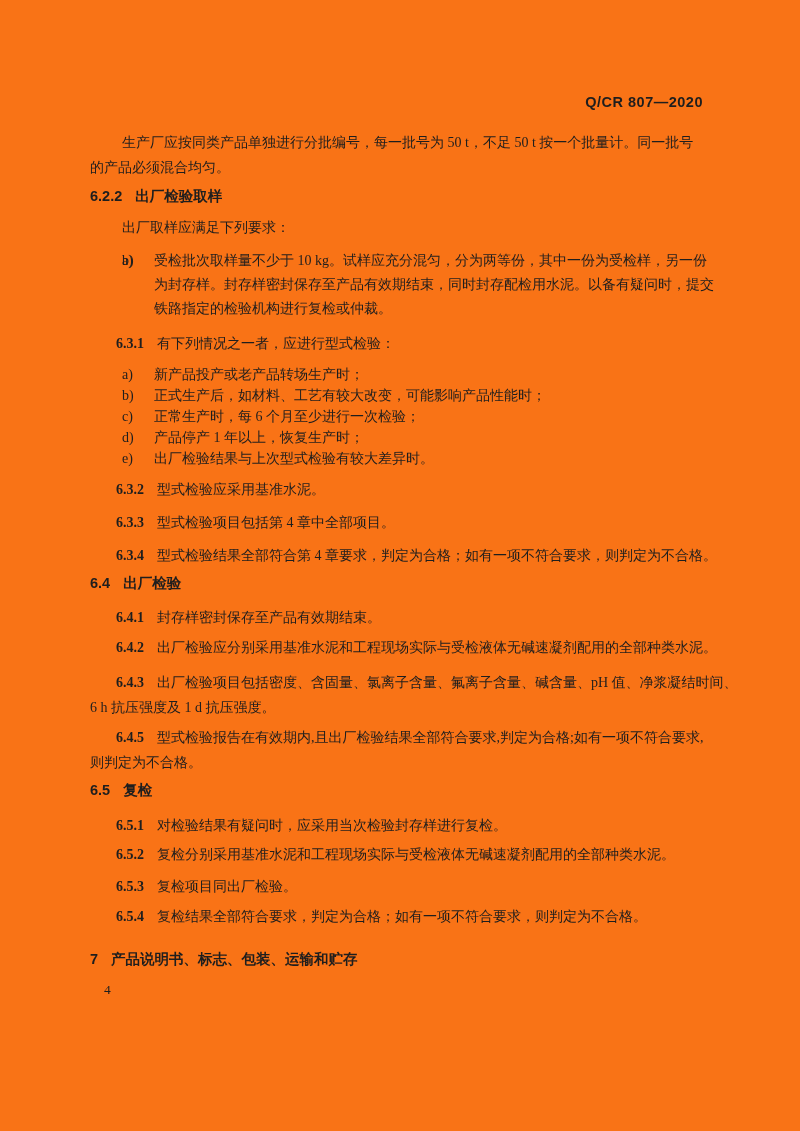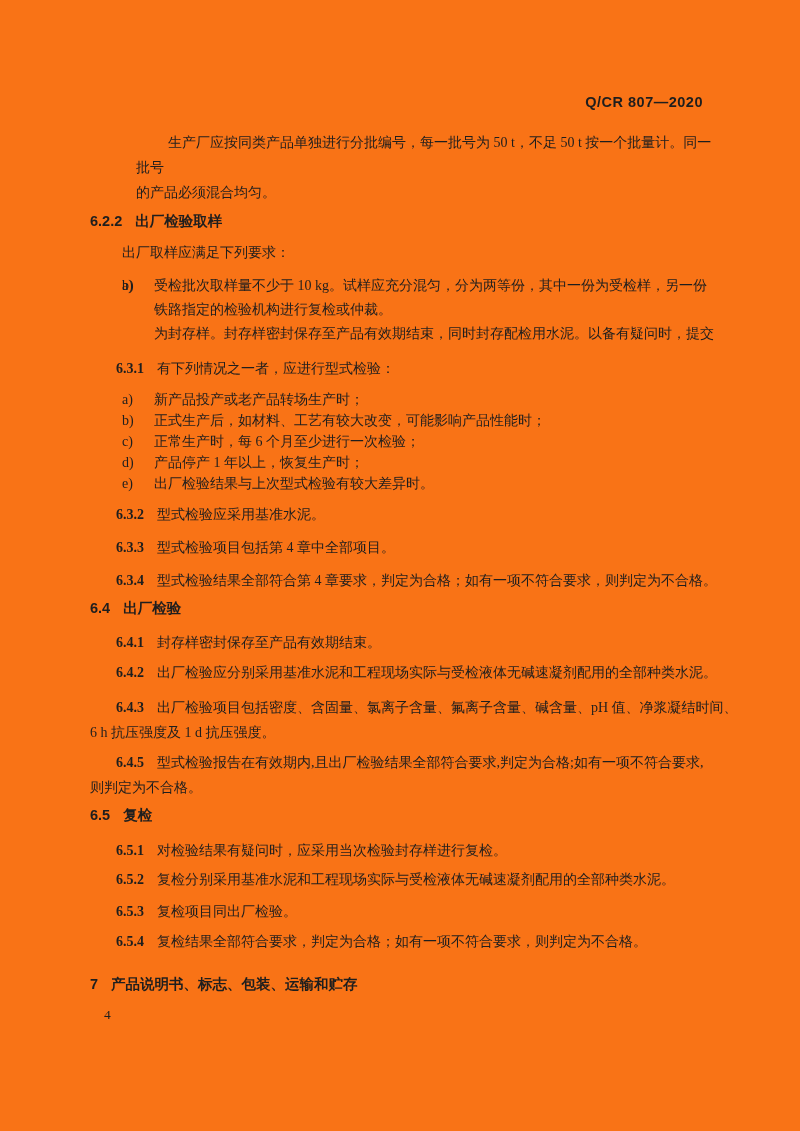--- a/index.html
+++ b/index.html
@@ -6,21 +6,21 @@
   .page{
     width:800px;height:1131px;background:#f97316;color:#1e1e1e;
     font-family:"Liberation Serif","DejaVu Serif",serif;
     font-size:14px;position:relative;overflow:hidden;box-sizing:border-box;
   }
   .content{padding:0 87px 0 90px;}
   
   .hdr{margin-top:94px;text-align:right;padding-right:10px;line-height:16px;}
   .std-code{font-family:"Liberation Sans","DejaVu Sans",sans-serif;font-weight:700;font-size:14.5px;letter-spacing:0.5px;}
   
-  .line{line-height:25px;margin-left:46px;}
+  .line{line-height:25px;}
   .intro{margin-top:19px;}
   .indent2{text-indent:32px;}
   
   .hd{font-family:"Liberation Sans","DejaVu Sans",sans-serif;font-weight:700;font-size:14.5px;line-height:19px;white-space:nowrap;}
   .hd .num{margin-right:13px;text-align:right;}
   .h622{margin-top:7px;}
   .h63{margin-top:0px;}
   .h64{margin-top:6px;}
   .h65{margin-top:6px;}
   .h7{margin-top:21px;}
@@ -70,22 +70,22 @@
 
     <div class="p-lead">出厂取样应满足下列要求：</div>
 
     <div class="list1">
       <div class="li">
         <span class="marker">a)</span>
       </div>
       <div class="li">
         <span class="marker">b)</span>
         <div>受检批次取样量不少于 10 kg。试样应充分混匀，分为两等份，其中一份为受检样，另一份</div>
+        <div>为封存样。封存样密封保存至产品有效期结束，同时封存配检用水泥。以备有疑问时，提交</div>
         <div>铁路指定的检验机构进行复检或仲裁。</div>
-        <div>为封存样。封存样密封保存至产品有效期结束，同时封存配检用水泥。以备有疑问时，提交</div>
       </div>
     </div>
 
 
     <div class="clause p631">
       <span class="num">6.3.1</span><span>有下列情况之一者，应进行型式检验：</span>
     </div>
 
     <div class="list2">
       <div class="li">

